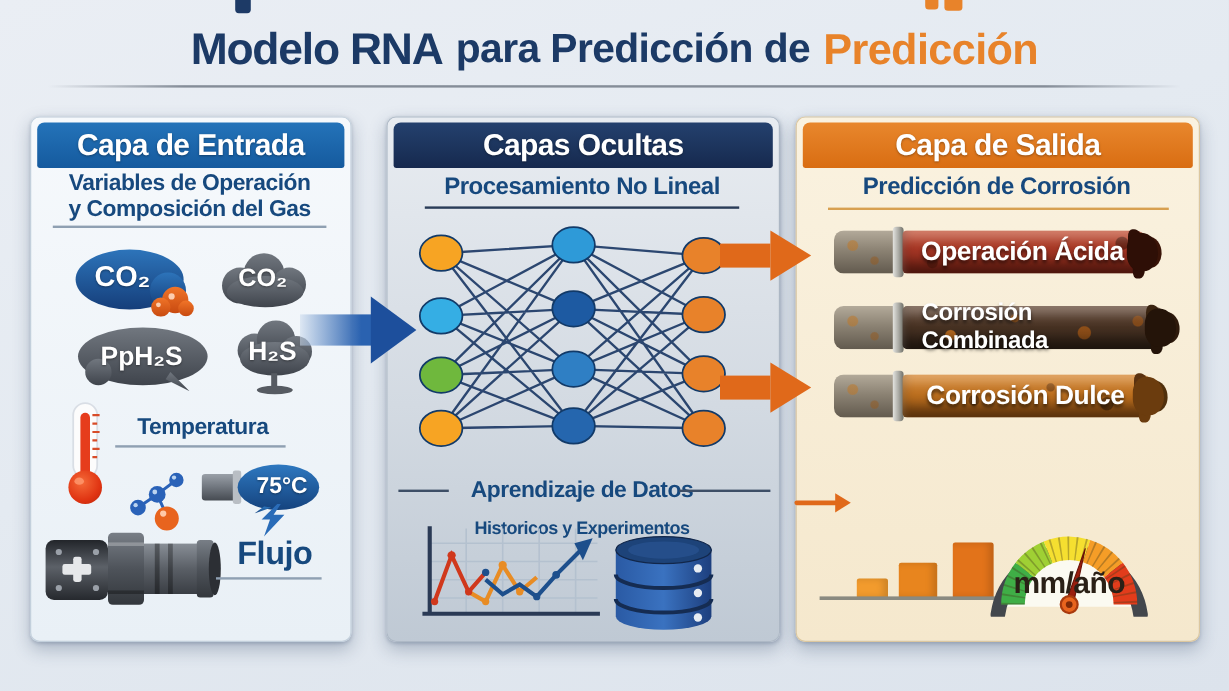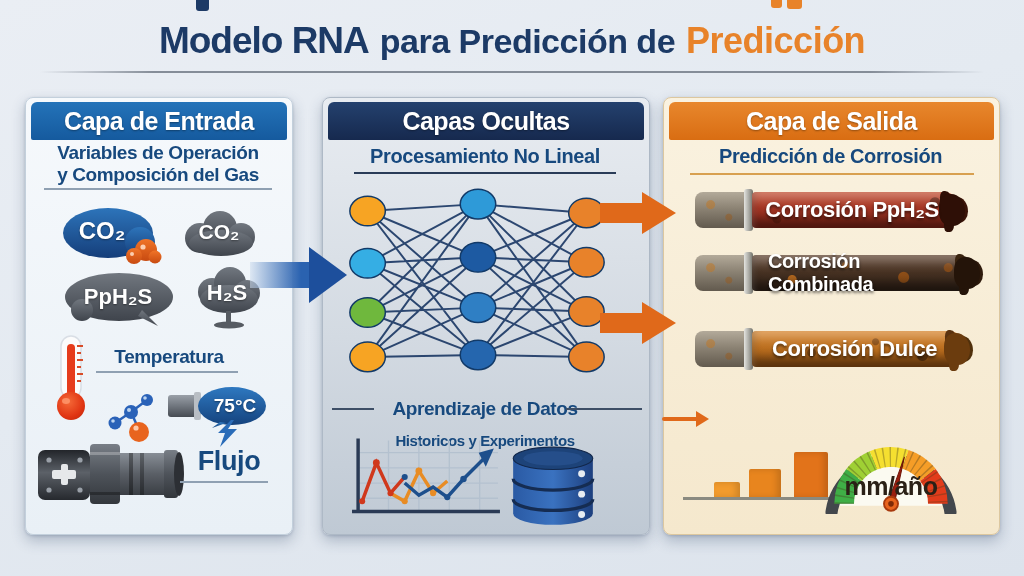--- a/index.html
+++ b/index.html
@@ -309,29 +309,29 @@
   <div class="abs panel output-panel">
     <div class="panel-header">Capa de Salida</div>
   </div>
   <div class="abs subtitle" style="left:668px;top:145px;width:325px;font-size:20px;">Predicción de Corrosión</div>
   <div class="abs" style="left:690px;top:173px;width:284px;height:2px;background:#d8a050;"></div>
 
   <div class="abs pipe" style="left:695px;top:189px;width:265px;">
     <div class="coupling"></div>
     <div class="ring"></div>
     <div class="pipe-body acida"></div>
-    <div class="pipe-label" style="font-size:22px;">Corrosión PpH₂S</div>
+    <div class="pipe-label" style="font-size:22px;">Operación Ácida</div>
   </div>
   <div class="abs pipe" style="left:695px;top:252px;width:280px;">
     <div class="coupling"></div>
     <div class="ring"></div>
     <div class="pipe-body combinada"></div>
     <div class="pipe-label" style="font-size:20px;padding-left:16px;">Corrosión Combinada</div>
   </div>
-  <div class="abs pipe" style="left:695px;top:328px;width:270px;">
+  <div class="abs pipe" style="left:695px;top:309px;width:270px;">
     <div class="coupling"></div>
     <div class="ring"></div>
     <div class="pipe-body dulce"></div>
     <div class="pipe-label" style="font-size:22px;">Corrosión Dulce</div>
   </div>
 
   <div class="abs arr-body" style="left:662px;top:417px;width:36px;height:4px;border-radius:2px;"></div>
   <div class="abs tri" style="left:696px;top:411px;border-top:8px solid transparent;border-bottom:8px solid transparent;border-left:13px solid #e0691a;"></div>
 
   <div class="abs bar" style="left:714px;top:482px;width:26px;height:16px;background:#f29b2d;"></div>

